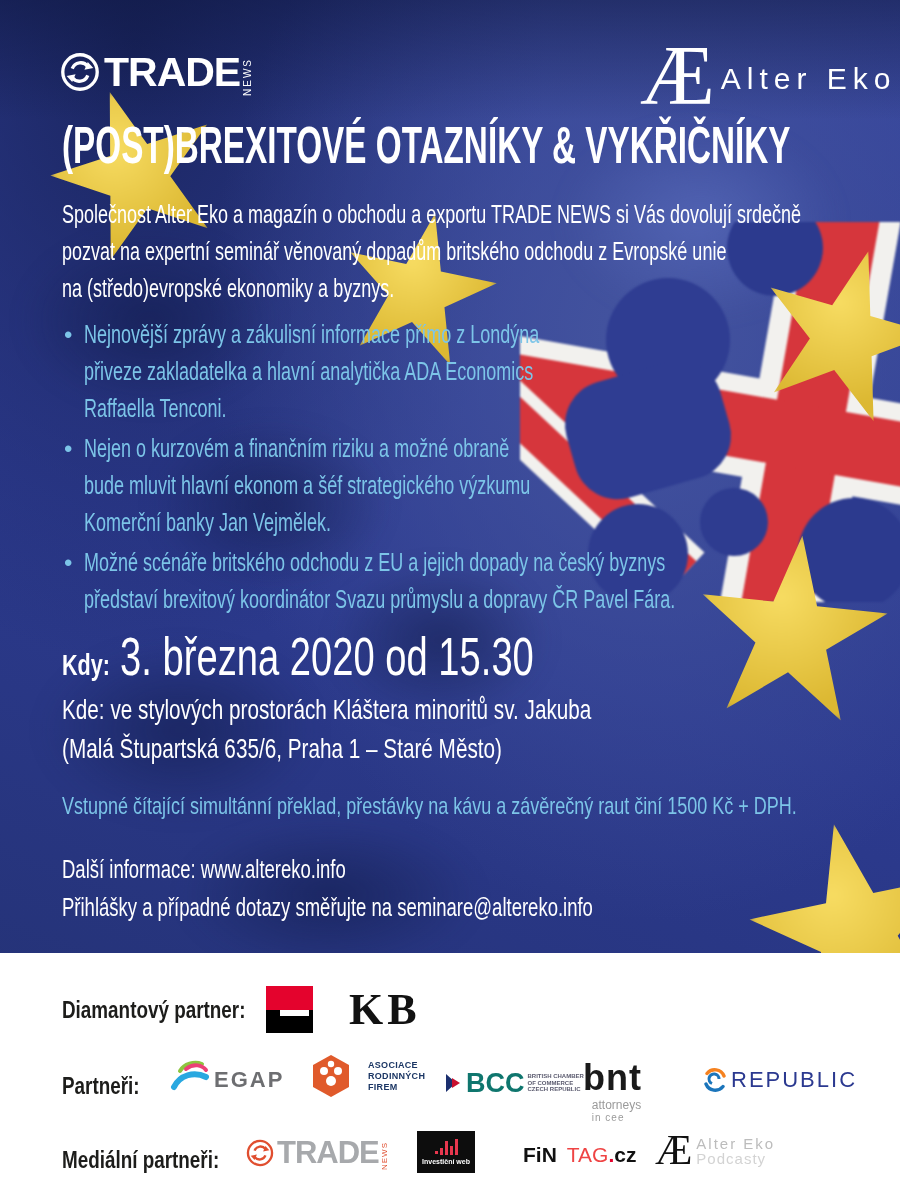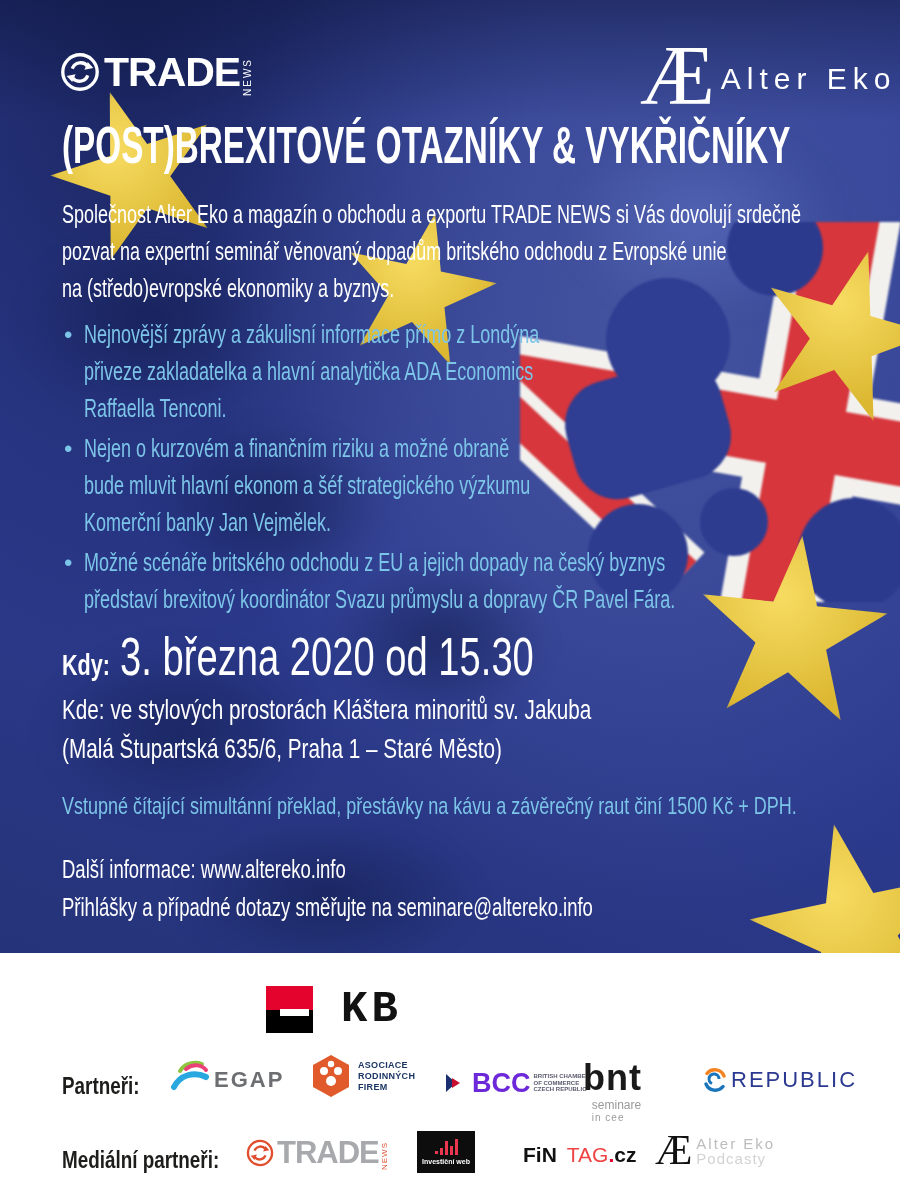--- a/index.html
+++ b/index.html
@@ -54,29 +54,29 @@
   .info{left:62px;top:850px;font-size:25px;line-height:38px;transform:scaleX(.74);transform-origin:0 0;width:1000px;}
 
   
   .panel{position:absolute;left:0;top:953px;width:900px;height:247px;background:#ffffff;z-index:6;}
   .plabel{position:absolute;color:#1d1d1b;font-weight:bold;font-size:23px;}
   .plabel .cx{transform:scaleX(.82);}
 
   .kb-row{position:absolute;left:266px;top:31px;display:flex;align-items:center;}
   .kb-mark{position:relative;width:47px;height:47px;background:linear-gradient(180deg,#e4032d 50%,#000 50%);}
   .kb-mark::after{content:"";position:absolute;left:30%;top:50%;width:62%;height:14%;background:#fff;}
-  .kb-name{font-family:Liberation Mono, monospace;font-weight:bold;font-size:44px;letter-spacing:4px;color:#121212;margin-left:28px;}
+  .kb-name{font-family:Liberation Serif, serif;font-weight:bold;font-size:44px;letter-spacing:4px;color:#121212;margin-left:36px;}
 
   .pl{position:absolute;display:flex;align-items:center;}
   .egap{left:170px;top:106px;}
   .egap-name{font-size:22px;font-weight:bold;color:#6d6e71;letter-spacing:2px;margin-left:4px;margin-top:8px;}
   .arf{left:310px;top:100px;}
-  .arf-text{font-size:9px;font-weight:bold;color:#1b3664;line-height:11px;margin-left:6px;letter-spacing:.3px;}
+  .arf-text{font-size:9px;font-weight:bold;color:#1b3664;line-height:11px;margin-left:16px;letter-spacing:.3px;}
   .bcc{left:445px;top:118px;}
-  .bcc-name{font-size:27px;font-weight:bold;color:#6d28d9;letter-spacing:0px;margin-left:9px;line-height:24px;}
+  .bcc-name{font-size:27px;font-weight:bold;color:#0f766e;letter-spacing:0px;margin-left:3px;line-height:24px;}
   .bcc-sub{font-size:6px;color:#5a5a6e;line-height:6.5px;margin-left:3px;font-weight:bold;}
   .bnt{left:583px;top:104px;flex-direction:column;}
   .bnt-name{font-size:36px;font-weight:bold;color:#1a1a1a;letter-spacing:1px;}
   .bnt-sub{margin-left:8px;color:#9a9a9a;}
   .bnt-sub .l1{font-size:12px;line-height:13px;}
   .bnt-sub .l2{font-size:10px;line-height:11px;letter-spacing:1px;}
   .antecom{left:703px;top:114px;}
   .antecom-name{font-size:22px;color:#2b3990;letter-spacing:2px;margin-left:4px;font-weight:500;}
 
   .trade-media{left:246px;top:182px;}
@@ -186,20 +186,23 @@
   <div class="txt where lines">Kde: ve stylových prostorách Kláštera minoritů sv. Jakuba
 (Malá Štupartská 635/6, Praha 1 – Staré Město)</div>
 
   <div class="txt price">Vstupné čítající simultánní překlad, přestávky na kávu a závěrečný raut činí 1500 Kč + DPH.</div>
 
   <div class="txt info lines">Další informace: www.altereko.info
 Přihlášky a případné dotazy směřujte na seminare@altereko.info</div>
 
   <div class="panel">
 
+    <div class="plabel" style="left:62px;top:44px;">
+      <span class="cx">Diamantový partner:</span>
+    </div>
     <div class="kb-row">
       <div class="kb-mark"></div>
       <span class="kb-name">KB</span>
     </div>
 
     <div class="plabel" style="left:62px;top:120px;">
       <span class="cx">Partneři:</span>
     </div>
 
     <div class="pl egap">
@@ -231,21 +234,21 @@
       </svg>
       <span class="bcc-name">BCC</span>
       <div class="bcc-sub lines">BRITISH CHAMBER
 OF COMMERCE
 CZECH REPUBLIC</div>
     </div>
 
     <div class="pl bnt">
       <span class="bnt-name">bnt</span>
       <div class="bnt-sub">
-        <div class="l1">seminare</div>
+        <div class="l1">attorneys</div>
         <div class="l2">in cee</div>
       </div>
     </div>
 
     <div class="pl antecom">
       <svg width="24" height="24" viewBox="0 0 24 24">
         <path d="M21 8 A 10 10 0 0 0 4 5.5" fill="none" stroke="#f58220" stroke-width="3.4" stroke-linecap="round"></path>
         <path d="M3 16 A 10 10 0 0 0 20 18.5" fill="none" stroke="#1b75bb" stroke-width="3.4" stroke-linecap="round"></path>
         <path d="M16 11 A 5 5 0 1 0 9 15.5" fill="none" stroke="#1b75bb" stroke-width="3"></path>
       </svg>

